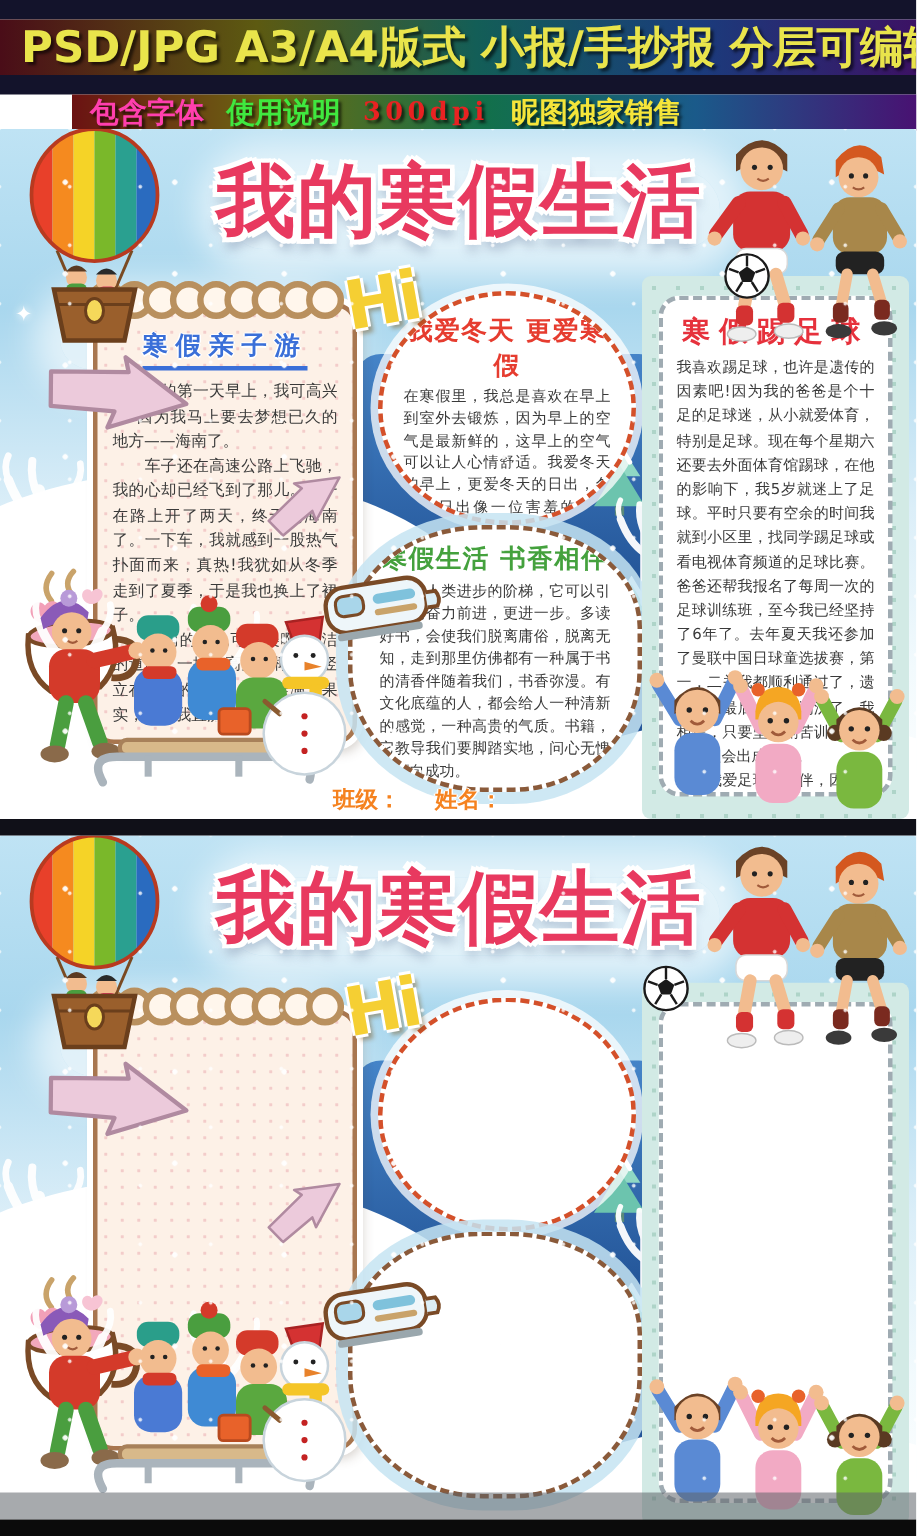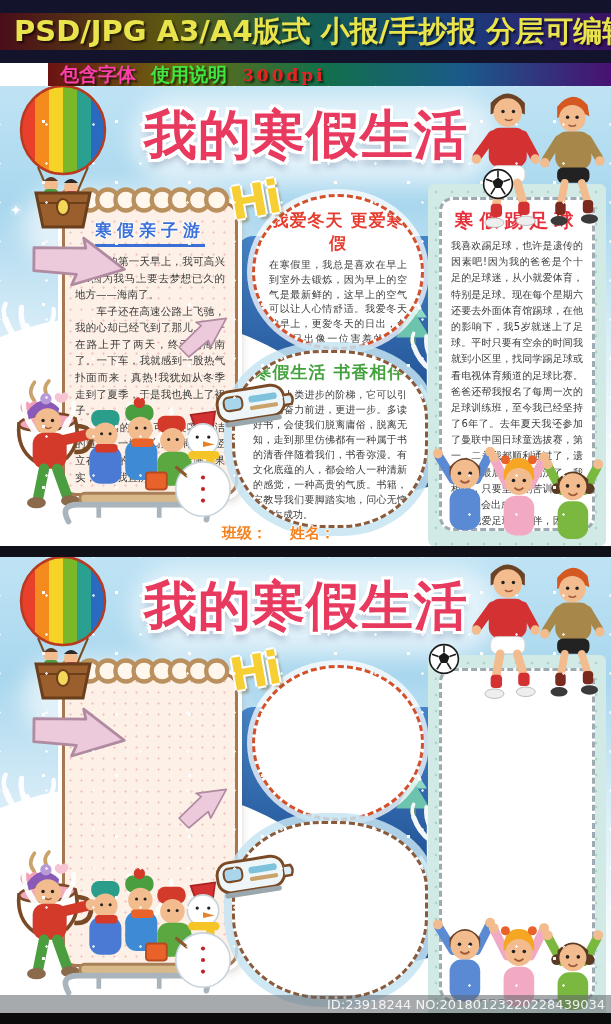--- a/index.html
+++ b/index.html
@@ -355,20 +355,21 @@
 
 <div id="app">
 
   <div class="abs strip strip1"></div>
   <div class="abs bar1">PSD/JPG A3/A4版式 小报/手抄报 分层可编辑</div>
   <div class="abs strip strip2"></div>
   <div class="abs bar2">
     <span class="bdg-pink">包含字体</span>
     <span class="bdg-green">使用说明</span>
     <span class="bdg-red">300dpi</span>
+    <span class="bdg-yellow">昵图独家销售</span>
   </div>
 
   <div class="abs poster" id="poster-a">
     <div class="abs cloud cl1"></div>
     <div class="abs cloud cl2"></div>
     <div class="abs darkblue">
       <svg class="abs pine pn1">
           <use href="#sym-pine"></use>
         </svg>
       <svg class="abs pine pn2">
@@ -545,15 +546,14 @@
     <svg class="abs snowman">
         <use href="#sym-snowman"></use>
       </svg>
     <svg class="abs cheer">
         <use href="#sym-cheer"></use>
       </svg>
     <div class="abs snow"></div>
   </div>
 
   <div class="abs wm-bar"></div>
-  <div class="abs wm-id">ID:23918244 NO:20180123220228439034</div>
   <div class="abs footer-black"></div>
 </div>
 
 </body></html>

